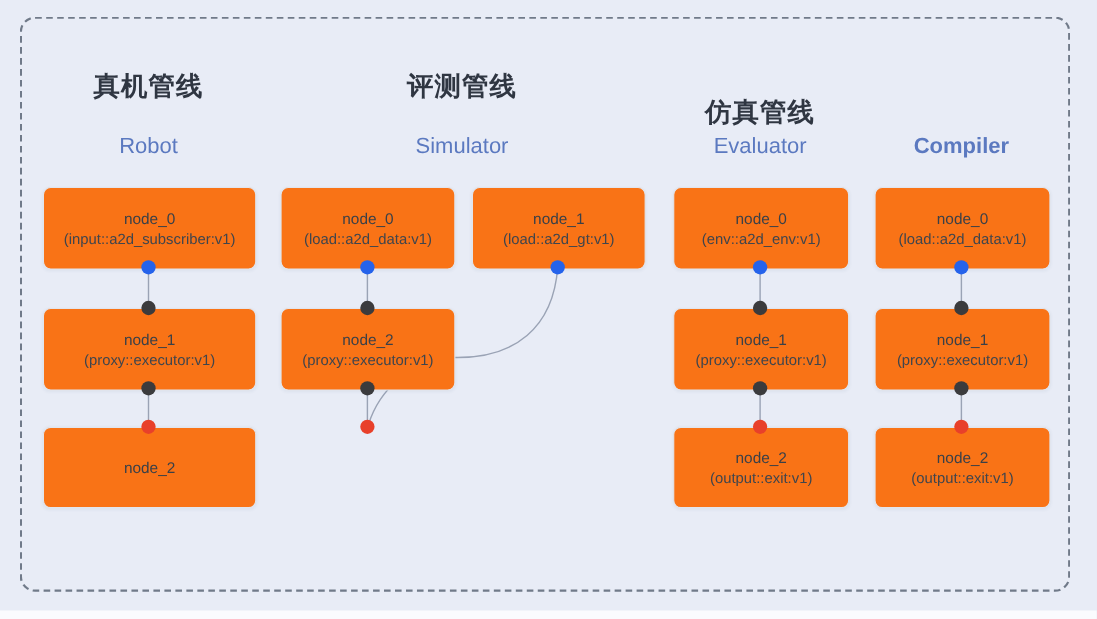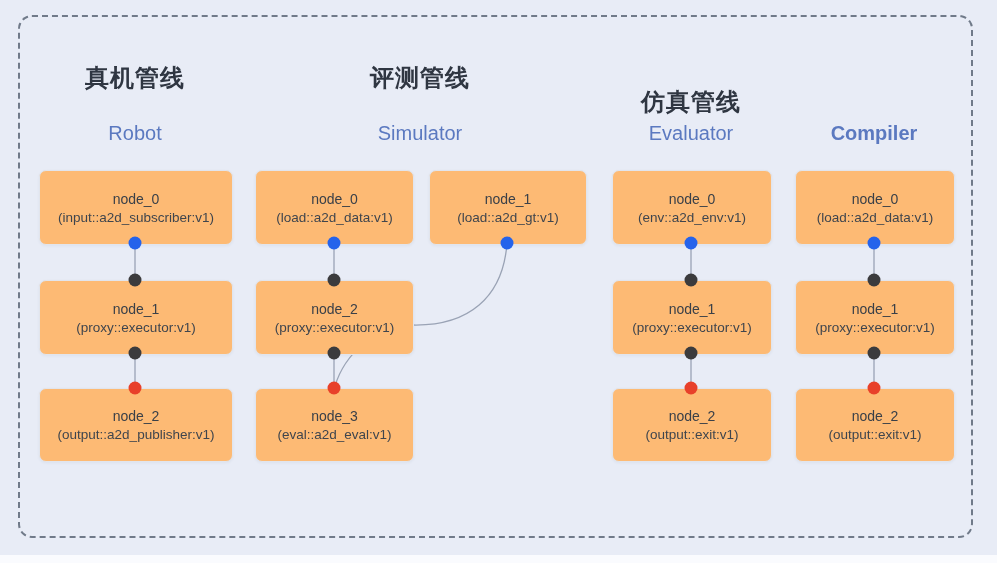--- a/index.html
+++ b/index.html
@@ -26,21 +26,21 @@
     font-size:24px;font-weight:700;color:#2f3642;
     text-align:center;letter-spacing:1px;
   }
   .pipeline-sub{
     position:absolute;z-index:2;
     font-size:20px;font-weight:400;color:#5b79c0;
     text-align:center;
   }
   .node{
     position:absolute;z-index:2;
-    background:#fdba74;border:1px solid #e2e5ec;border-radius:7px;
+    background:#f97316;border:1px solid #e2e5ec;border-radius:7px;
     box-shadow:0 1px 3px rgba(40,60,110,0.06);
     display:flex;flex-direction:column;align-items:center;justify-content:center;
     gap:3px;
   }
   .node-name{font-size:14px;color:#3a4048;}
   .node-type{font-size:13.5px;color:#3f454d;}
   .dot{
     position:absolute;z-index:3;width:13px;height:13px;border-radius:50%;
     transform:translate(-50%,-50%);
   }
@@ -87,38 +87,33 @@
   <div class="node" style="left:39px;top:170px;width:192px;height:73px;">
     <div class="node-name">node_0</div>
     <div class="node-type">(input::a2d_subscriber:v1)</div>
   </div>
   <div class="node" style="left:39px;top:280px;width:192px;height:73px;">
     <div class="node-name">node_1</div>
     <div class="node-type">(proxy::executor:v1)</div>
   </div>
   <div class="node" style="left:39px;top:388px;width:192px;height:72px;">
     <div class="node-name">node_2</div>
-    <div class="node-type">(output::a2d_publisher:v1)</div>
   </div>
 
   <div class="node" style="left:255px;top:170px;width:157px;height:73px;">
     <div class="node-name">node_0</div>
     <div class="node-type">(load::a2d_data:v1)</div>
   </div>
   <div class="node" style="left:429px;top:170px;width:156px;height:73px;">
     <div class="node-name">node_1</div>
     <div class="node-type">(load::a2d_gt:v1)</div>
   </div>
   <div class="node" style="left:255px;top:280px;width:157px;height:73px;">
     <div class="node-name">node_2</div>
     <div class="node-type">(proxy::executor:v1)</div>
-  </div>
-  <div class="node" style="left:255px;top:388px;width:157px;height:72px;">
-    <div class="node-name">node_3</div>
-    <div class="node-type">(eval::a2d_eval:v1)</div>
   </div>
 
   <div class="node" style="left:612px;top:170px;width:158px;height:73px;">
     <div class="node-name">node_0</div>
     <div class="node-type">(env::a2d_env:v1)</div>
   </div>
   <div class="node" style="left:612px;top:280px;width:158px;height:73px;">
     <div class="node-name">node_1</div>
     <div class="node-type">(proxy::executor:v1)</div>
   </div>

